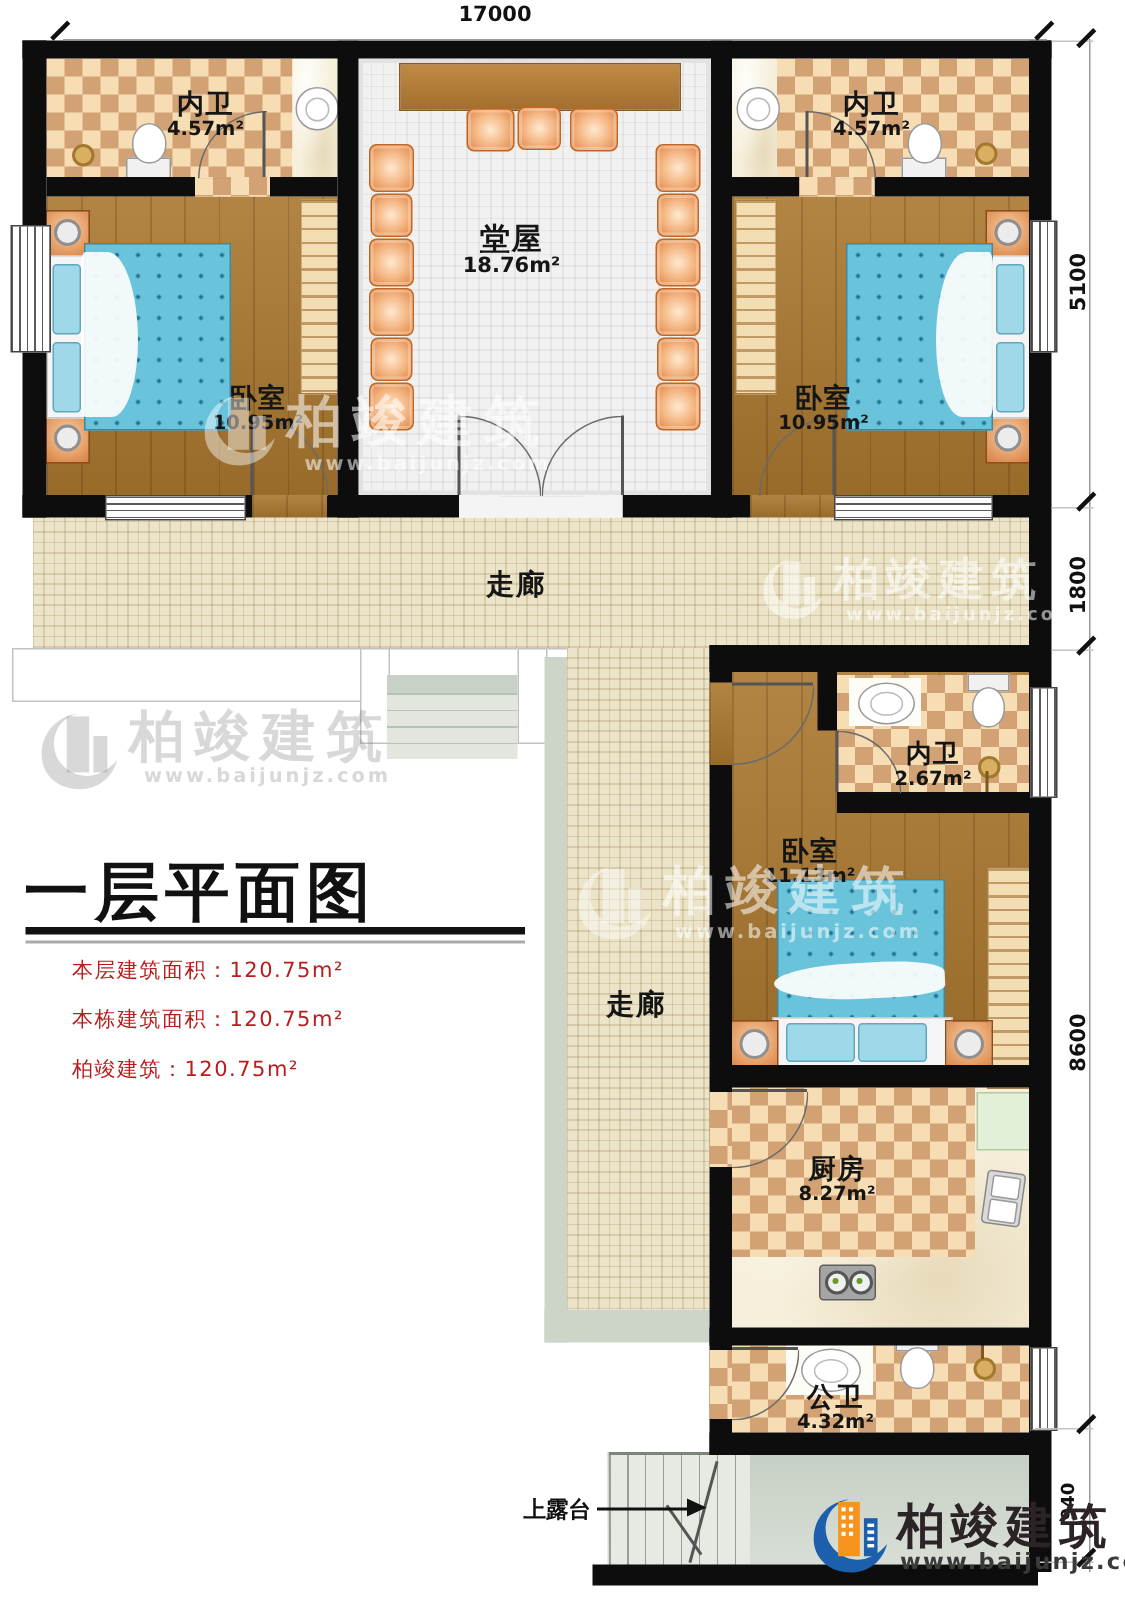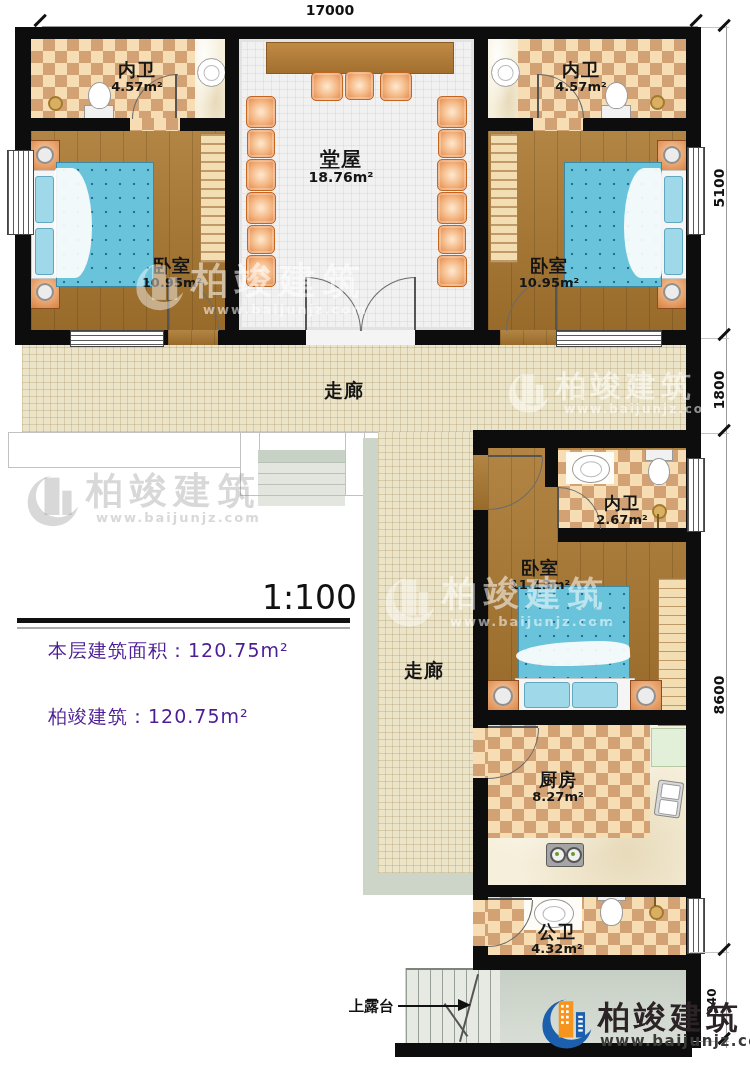--- a/index.html
+++ b/index.html
@@ -56,21 +56,21 @@
   .dim.v{transform:rotate(-90deg);}
   .tick{position:absolute;width:16px;height:2.5px;background:#111;transform:rotate(-45deg);}
   .dimline{position:absolute;background:#9a9a9a;}
   .extline{position:absolute;background:#c4c4c4;}
   .wm{position:absolute;font-weight:bold;color:rgba(255,255,255,.55);white-space:nowrap;}
   .wm.gray{color:rgba(125,125,125,.30);}
   .wm-big{font-size:37px;letter-spacing:7px;}
   .wm-small{font-size:13px;letter-spacing:2px;}
   .title-text{position:absolute;font-size:43px;font-weight:bold;letter-spacing:4px;color:#111;}
   .title-scale{position:absolute;font-size:33px;color:#111;}
-  .stat{position:absolute;font-size:19px;color:#4c1d95;letter-spacing:1px;}
+  .stat{position:absolute;font-size:14px;color:#b91c1c;letter-spacing:1px;}
   .steps{position:absolute;background:#e2e6df;border-top:12px solid #c7d1c5;
     background-image:repeating-linear-gradient(180deg,#b9c2b7 0 1px,transparent 1px 11px);}
   .stairs{position:absolute;background:#e6eae3;border-top:2px solid #7c857c;
     background-image:repeating-linear-gradient(90deg,#97a097 0 1px,transparent 1px 12px);}
   .terrace{position:absolute;background:linear-gradient(180deg,#c6cfc5,#d8ded5);}
   .burner{position:absolute;width:12px;height:12px;border-radius:50%;background:#f0f0f0;border:2px solid #555;}
   .burner i{position:absolute;left:3px;top:3px;width:4px;height:4px;border-radius:50%;background:#6a9a1f;}
   .logo-name{position:absolute;font-size:32px;font-weight:bold;letter-spacing:4px;color:#2b2326;}
   .logo-site{position:absolute;font-size:15px;font-weight:bold;letter-spacing:1.5px;color:#3a3a3a;}
   .tlabel{position:absolute;font-size:15px;font-weight:bold;color:#111;}
@@ -345,24 +345,25 @@
   <div class="tick" style="left:716px;top:333px"></div>
   <div class="tick" style="left:716px;top:429px"></div>
   <div class="tick" style="left:716px;top:948px"></div>
   <div class="tick" style="left:716px;top:1037px"></div>
   <div class="dim" style="left:300px;top:2px;width:60px;text-align:center">17000</div>
   <div class="dim v" style="left:695px;top:180px;width:48px;text-align:center">5100</div>
   <div class="dim v" style="left:695px;top:382px;width:48px;text-align:center">1800</div>
   <div class="dim v" style="left:695px;top:687px;width:48px;text-align:center">8600</div>
   <div class="dim v" style="left:690px;top:994px;width:44px;text-align:center;font-size:12px">940</div>
 
-  <div class="title-scale" style="left:262px;top:578px">1:100</div>
+  <div class="title-text" style="left:16px;top:566px">一层平面图</div>
   <div class="abs" style="left:17px;top:618px;width:333px;height:5px;background:#111"></div>
   <div class="abs" style="left:17px;top:627px;width:333px;height:2px;background:#ababab"></div>
   <div class="stat" style="left:48px;top:638px">本层建筑面积：120.75m²</div>
+  <div class="stat" style="left:48px;top:671px">本栋建筑面积：120.75m²</div>
   <div class="stat" style="left:48px;top:704px">柏竣建筑：120.75m²</div>
 
   <div class="tlabel" style="left:330px;top:997px;width:64px;text-align:right">上露台</div>
   <div class="abs" style="left:398px;top:1005px;width:62px;height:1.5px;background:#111"></div>
   <div class="abs" style="left:458px;top:999px;width:0;height:0;border-left:13px solid #111;border-top:6px solid transparent;border-bottom:6px solid transparent"></div>
 
   <div class="abs" style="left:538px;top:992px;width:210px;height:62px">
     <svg width="56" height="58" viewBox="0 0 60 64" style="position:absolute;left:0;top:2px">
       <path d="M30 6 C14 8 4 21 4 35 C4 50 16 60 31 60 C45 60 55 51 58 39 C50 49 38 53 28 49 C16 44 10 32 14 20 C17 12 23 8 30 6 Z" fill="#1c5fad"></path>
       <rect x="22" y="8" width="16" height="40" fill="#f7941e"></rect>

